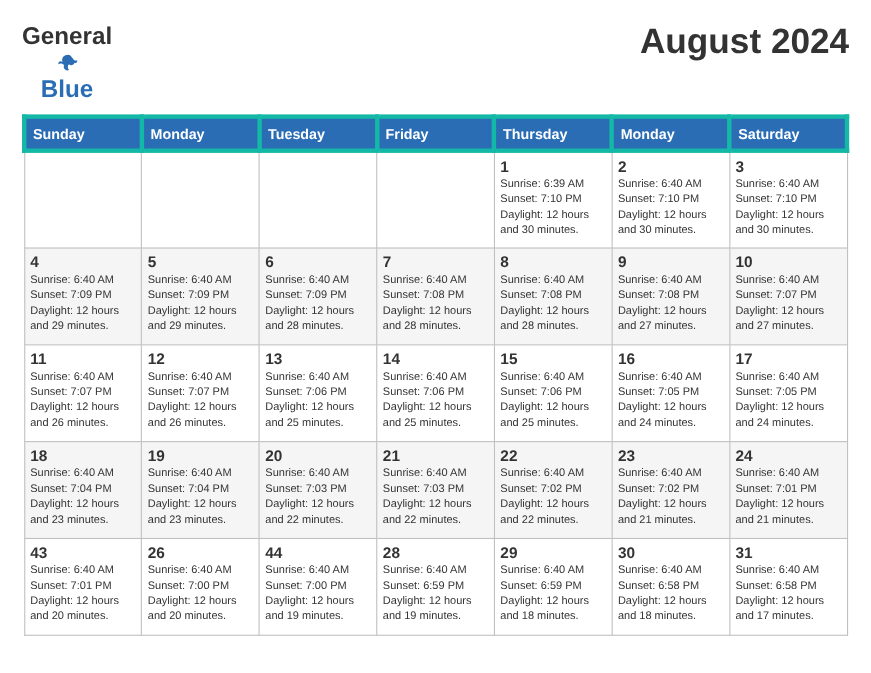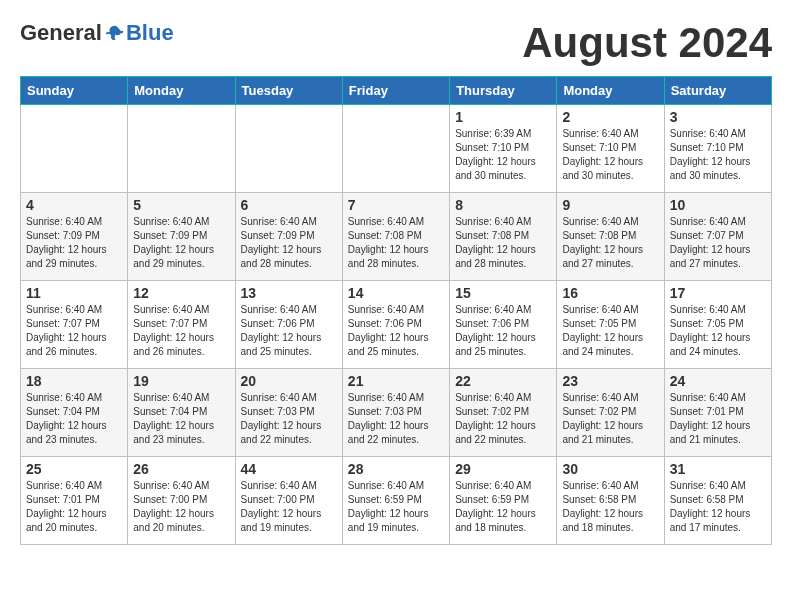--- a/index.html
+++ b/index.html
@@ -20,53 +20,54 @@
       display: flex;
       flex-direction: column;
       align-items: flex-start;
     }
     .logo-text {
       display: flex;
       align-items: center;
       font-size: 22px;
       font-weight: bold;
       color: #333;
+      flex-direction: column;
     }
     .logo-general { color: #333; }
     .logo-blue { color: #2a6db5; }
     .logo-bird {
       width: 22px;
       height: 22px;
       margin-left: 2px;
     }
     .title-block {
       text-align: right;
     }
     .month-year {
-      font-size: 42px;
+      font-size: 32px;
       font-weight: bold;
       color: #333;
       line-height: 1.1;
     }
     .location {
       font-size: 16px;
       color: #333;
     }
     .calendar {
       width: 100%;
       border-collapse: collapse;
       table-layout: fixed;
     }
     .calendar th {
       background-color: #2a6db5;
       color: #fff;
       text-align: left;
       padding: 6px 6px;
       font-size: 13px;
-      border: 1px solid #14b8a6;
+      border: 4px solid #14b8a6;
     }
     .calendar td {
       border: 1px solid #c0c0c0;
       vertical-align: top;
       padding: 4px 5px;
       font-size: 10.5px;
       height: 88px;
       background: #fff;
     }
     .calendar tr:nth-child(even) td {
@@ -294,21 +295,21 @@
         <td>
           <span class="day-number">24</span>
           <div class="day-info" style="white-space: pre-line;">Sunrise: 6:40 AM
 Sunset: 7:01 PM
 Daylight: 12 hours
 and 21 minutes.</div>
         </td>
       </tr>
       <tr>
         <td>
-          <span class="day-number">25</span>
+          <span class="day-number">43</span>
           <div class="day-info" style="white-space: pre-line;">Sunrise: 6:40 AM
 Sunset: 7:01 PM
 Daylight: 12 hours
 and 20 minutes.</div>
         </td>
         <td>
           <span class="day-number">26</span>
           <div class="day-info" style="white-space: pre-line;">Sunrise: 6:40 AM
 Sunset: 7:00 PM
 Daylight: 12 hours

